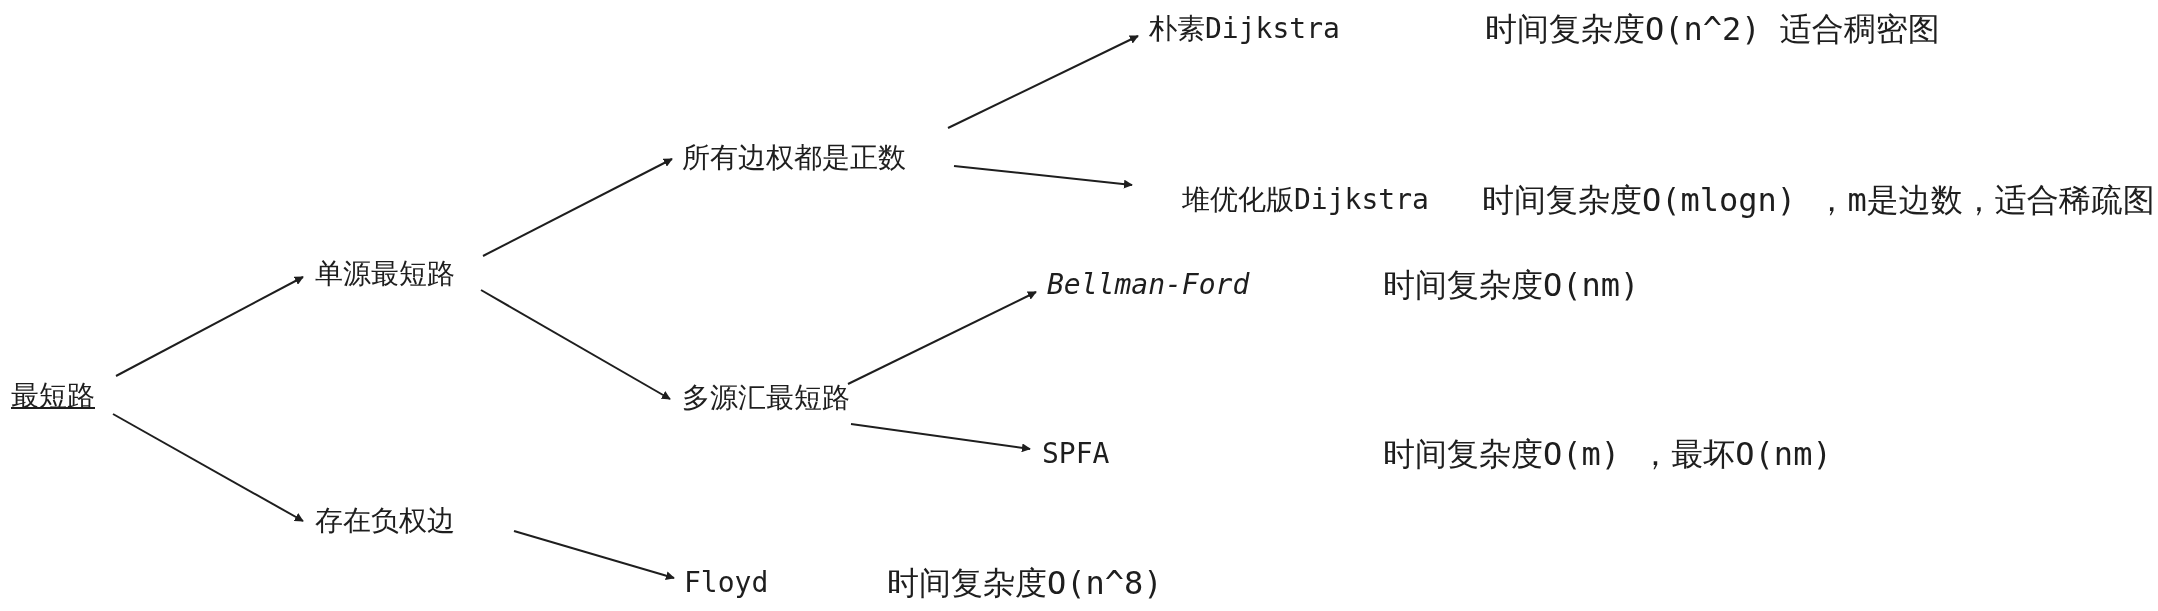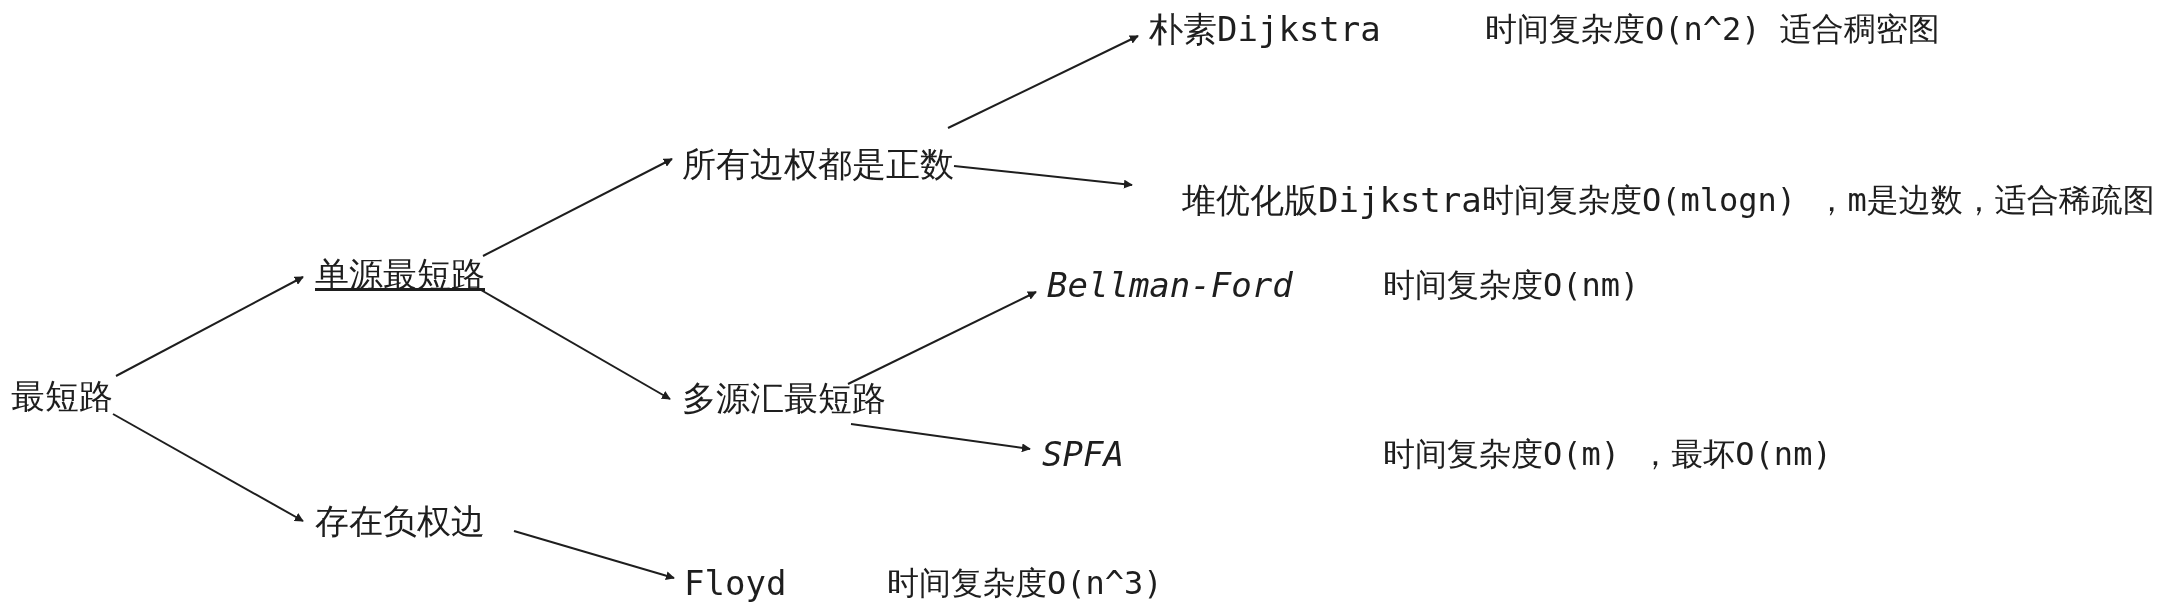--- a/index.html
+++ b/index.html
@@ -1,19 +1,19 @@
 <!DOCTYPE html>
 <html><head>
 <meta charset="utf-8">
 <style>
   html, body { margin:0; padding:0; background:#ffffff; }
   body { width:2158px; height:611px; position:relative; overflow:hidden;
          font-family:"DejaVu Sans", sans-serif; color:#1e1e1e; }
   svg.edges { position:absolute; left:0; top:0; width:2158px; height:611px; }
-  .node { position:absolute; font-size:34px; line-height:40px; white-space:nowrap;
+  .node { position:absolute; font-size:28px; line-height:40px; white-space:nowrap;
           transform:translateY(-50%); }
   .mono { font-family:"DejaVu Sans Mono", monospace; }
   .note { position:absolute; font-size:32px; line-height:40px; white-space:nowrap;
           transform:translateY(-50%); }
 </style>
 </head>
 <body>
 
 <svg class="edges" viewBox="0 0 2158 611">
   <defs>
@@ -25,29 +25,29 @@
   <line x1="113" y1="414" x2="303" y2="521" stroke="#1e1e1e" stroke-width="2" marker-end="url(#arrow)"></line>
   <line x1="483" y1="256" x2="672" y2="159" stroke="#1e1e1e" stroke-width="2" marker-end="url(#arrow)"></line>
   <line x1="481" y1="290" x2="670" y2="399" stroke="#1e1e1e" stroke-width="2" marker-end="url(#arrow)"></line>
   <line x1="948" y1="128" x2="1138" y2="36" stroke="#1e1e1e" stroke-width="2" marker-end="url(#arrow)"></line>
   <line x1="954" y1="166" x2="1132" y2="185" stroke="#1e1e1e" stroke-width="2" marker-end="url(#arrow)"></line>
   <line x1="848" y1="384" x2="1036" y2="292" stroke="#1e1e1e" stroke-width="2" marker-end="url(#arrow)"></line>
   <line x1="851" y1="424" x2="1030" y2="449" stroke="#1e1e1e" stroke-width="2" marker-end="url(#arrow)"></line>
   <line x1="514" y1="531" x2="674" y2="578" stroke="#1e1e1e" stroke-width="2" marker-end="url(#arrow)"></line>
 </svg>
 
-<div class="node" style="left:11px; top:396px;">最短路</div>
-<div class="node" style="left:315px; top:274px;text-decoration:underline;">单源最短路</div>
+<div class="node" style="left:11px; top:396px;text-decoration:underline;">最短路</div>
+<div class="node" style="left:315px; top:274px;">单源最短路</div>
 <div class="node" style="left:315px; top:521px;">存在负权边</div>
-<div class="node" style="left:682px; top:164px;">所有边权都是正数</div>
+<div class="node" style="left:682px; top:158px;">所有边权都是正数</div>
 <div class="node" style="left:682px; top:398px;">多源汇最短路</div>
 
 <div class="node mono" style="left:1149px; top:29px;">朴素Dijkstra</div>
 <div class="node mono" style="left:1182px; top:200px;">堆优化版Dijkstra</div>
 <div class="node mono" style="left:1047px; top:285px;font-style:italic;">Bellman-Ford</div>
-<div class="node mono" style="left:1042px; top:454px;font-style:italic;">SPFA</div>
+<div class="node mono" style="left:1042px; top:454px;">SPFA</div>
 <div class="node mono" style="left:684px; top:583px;">Floyd</div>
 
 <div class="note mono" style="left:1485px; top:29px;">时间复杂度O(n^2) 适合稠密图</div>
 <div class="note mono" style="left:1482px; top:200px;text-align:right;">时间复杂度O(mlogn) ，m是边数，适合稀疏图</div>
 <div class="note mono" style="left:1383px; top:285px;">时间复杂度O(nm)</div>
 <div class="note mono" style="left:1383px; top:454px;">时间复杂度O(m) ，最坏O(nm)</div>
-<div class="note mono" style="left:887px; top:583px;">时间复杂度O(n^3)</div>
+<div class="note mono" style="left:887px; top:583px;">时间复杂度O(n^8)</div>
 
 </body></html>

